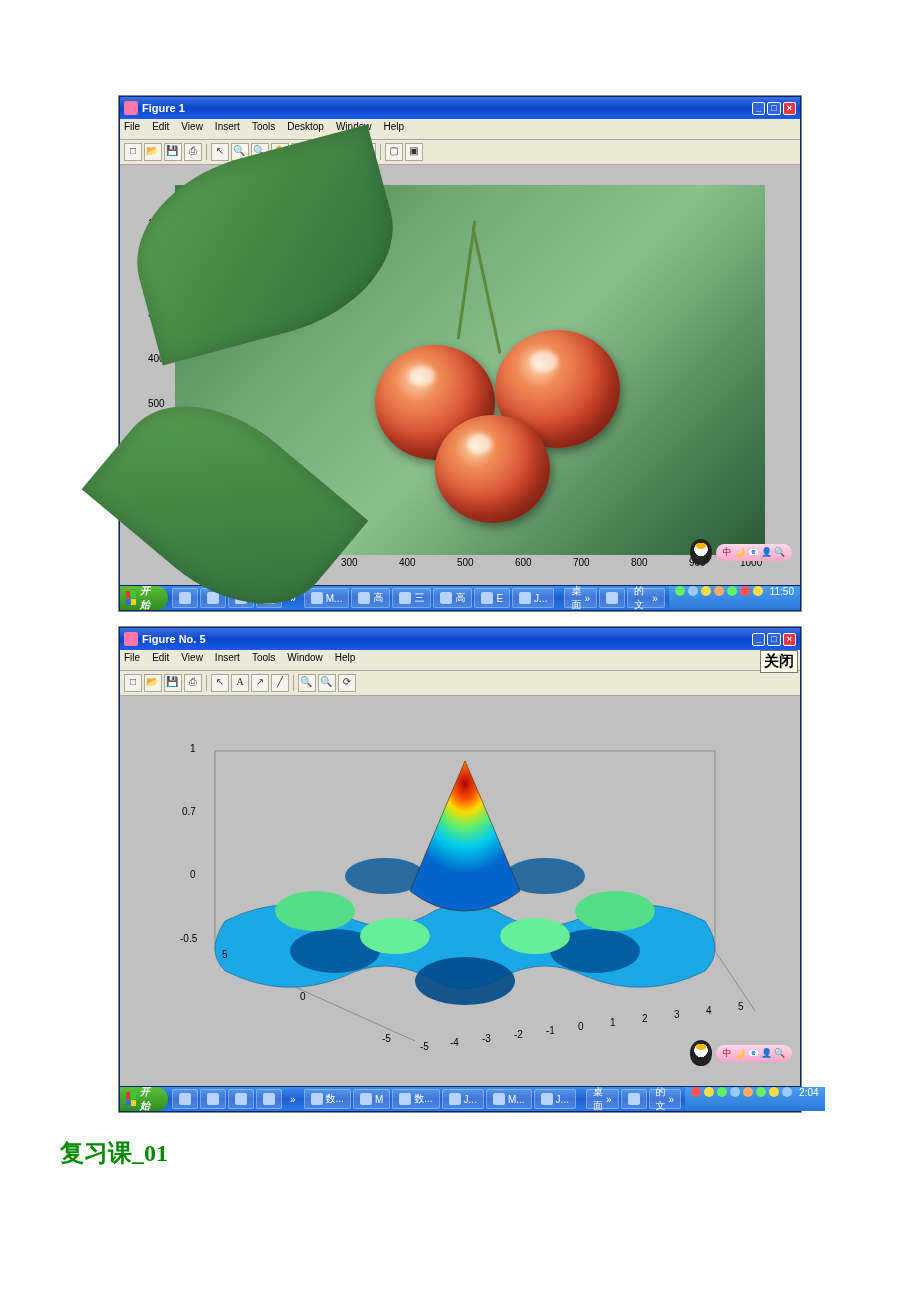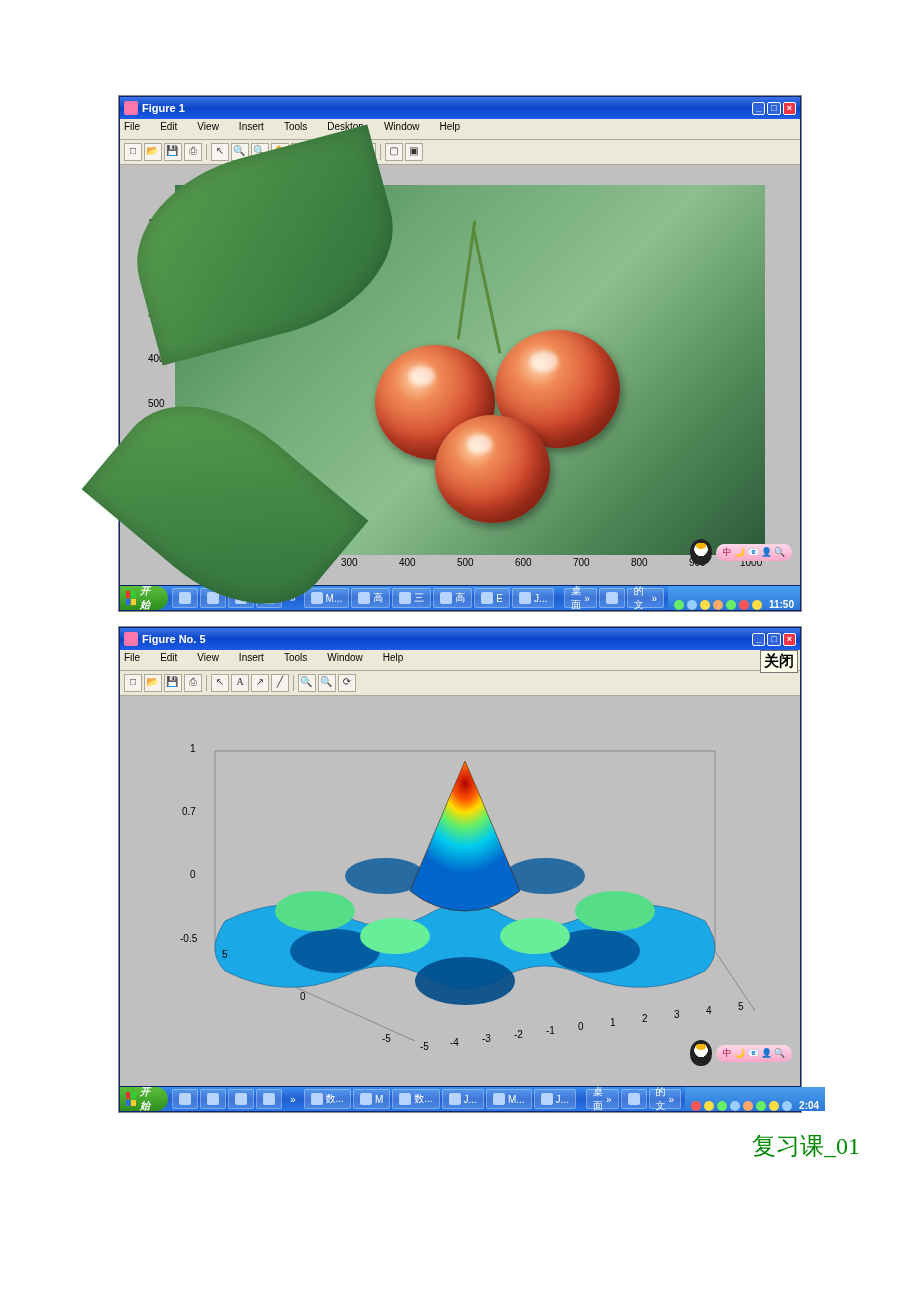--- a/index.html
+++ b/index.html
@@ -4,21 +4,21 @@
 <style>
   body { margin:0; font-family:"SimSun","宋体",serif; background:#fff; color:#000; }
   .page { width:920px; margin:0 auto; box-sizing:border-box; padding:80px 60px; }
   .title-main { text-align:center; font-size:28px; font-weight:bold; color:#1133dd; margin-bottom:20px; }
   .win { position:relative; width:680px; margin:16px auto; border:1px solid #0a246a; box-shadow:0 0 0 1px #888; }
   .titlebar { background:linear-gradient(#3b72e8,#0a46c8 50%,#1c5ce8); height:22px; display:flex; align-items:center; padding:0 4px; color:#fff; font-family:Arial,sans-serif; font-size:11px; font-weight:bold; }
   .titlebar .icon { width:14px; height:14px; background:#f7a; border-radius:2px; margin-right:4px; }
   .titlebar .spacer { flex:1; }
   .winbtn { display:inline-block; border:1px solid #fff; margin-left:2px; font-family:Arial; font-size:9px; line-height:1; padding:1px 3px; border-radius:2px; }
   .winbtn.min,.winbtn.max{background:#2e64d8;} .winbtn.close{background:#e34; }
-  .menubar { background:#ece9d8; height:16px; padding:2px 4px; font-family:Arial,sans-serif; font-size:10px; color:#000; display:flex; gap:20px; border-bottom:1px solid #aca899; }
+  .menubar { background:#ece9d8; height:16px; padding:2px 4px; font-family:Arial,sans-serif; font-size:10px; color:#000; display:flex; gap:12px; border-bottom:1px solid #aca899; }
   .toolbar { background:#ece9d8; height:20px; padding:2px 4px; display:flex; gap:2px; align-items:center; border-bottom:1px solid #aca899; }
   .tbtn { width:16px; height:16px; border:1px solid #aca899; background:#f6f4ec; font-size:10px; line-height:14px; text-align:center; color:#333; cursor:default; }
   .tsep { width:1px; height:16px; background:#aca899; margin:0 2px; }
   .plotarea { background:#c0c0c0; height:420px; position:relative; }
   .axes1 { position:absolute; left:55px; top:20px; width:590px; height:370px; background:#fff; }
   .ytick,.xtick { position:absolute; font-family:Arial; font-size:10px; color:#000; }
   .cherry-img { position:absolute; inset:0; }
   .cherry-img::before { content:""; position:absolute; inset:0; background:linear-gradient(135deg,#3a7a4a 0%,#6fa874 30%,#8cbf8e 55%,#4f8656 80%,#2a5a38 100%); }
   .leaf { position:absolute; border-radius:50% 0 50% 0; background:linear-gradient(135deg,#5aa050,#2e6e3a); box-shadow:inset 0 0 20px rgba(0,0,0,.2); }
   .leaf1{left:-40px;top:-30px;width:260px;height:180px;transform:rotate(-15deg);} .leaf2{left:-70px;bottom:-30px;width:240px;height:160px;transform:rotate(40deg);}
@@ -36,29 +36,29 @@
   .qqpill span{display:inline-block;}
 
   .taskbar { height:24px; background:linear-gradient(#3c8ef0,#1f5fd0 50%,#2a78e8); display:flex; align-items:center; font-family:Arial,sans-serif; font-size:10px; color:#fff; border-top:1px solid #0a246a; }
   .start { background:linear-gradient(#5cbf3a,#2d8e1e); height:100%; display:flex; align-items:center; padding:0 14px 0 6px; border-radius:0 12px 12px 0; font-style:italic; font-weight:bold; gap:4px; }
   .start .flag { width:14px; height:14px; display:grid; grid-template:1fr 1fr/1fr 1fr; gap:1px; }
   .start .flag span:nth-child(1){background:#e33;} .start .flag span:nth-child(2){background:#3c3;} .start .flag span:nth-child(3){background:#36f;} .start .flag span:nth-child(4){background:#fc3;}
   .tray { display:flex; gap:2px; margin:0 4px; }
   .tbitem { background:rgba(255,255,255,.15); border:1px solid rgba(255,255,255,.3); border-radius:2px; padding:1px 6px; display:flex; align-items:center; gap:3px; height:16px; }
   .tbitem .ticon{width:12px;height:12px;background:#b7d4ff;border-radius:2px;}
   .taskbar .spacer{flex:1;}
-  .systrayarea { background:linear-gradient(#4a9eee,#2a78d8); padding:0 6px; display:flex; align-items:flex-end; gap:3px; height:100%;font-weight:bold; }
+  .systrayarea { background:linear-gradient(#4a9eee,#2a78d8); padding:0 6px; display:flex; align-items:flex-start; gap:3px; height:100%; }
   .dot{width:10px;height:10px;border-radius:50%;} .dot.g{background:#6e6;} .dot.y{background:#fd4;} .dot.b{background:#9cf;} .dot.o{background:#fa6;} .dot.r{background:#f55;}
   .clock{font-size:10px;margin-left:4px;}
 
   .plotarea3d { background:#c0c0c0; height:390px; position:relative; }
   .axes3d { position:absolute; left:30px; top:15px; right:20px; bottom:15px; }
   .tick3d { position:absolute; font:10px Arial; color:#000; }
 
-  .subtitle { text-align:right; font-size:24px; font-weight:normal; color:#008800; margin-top:18px; }
+  .subtitle { text-align:left; font-size:24px; font-weight:bold; color:#008800; margin-top:25px; }
 </style>
 </head>
 <body>
 <div class="page">
 
 
 <div class="win">
   <div class="titlebar">
     <span class="icon"></span>
     <span>Figure 1</span>

